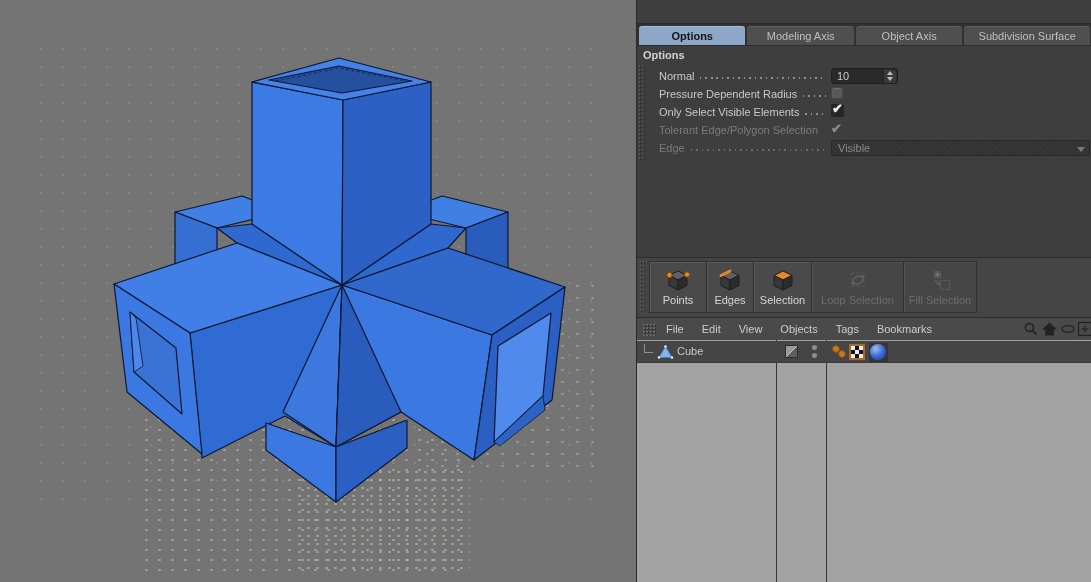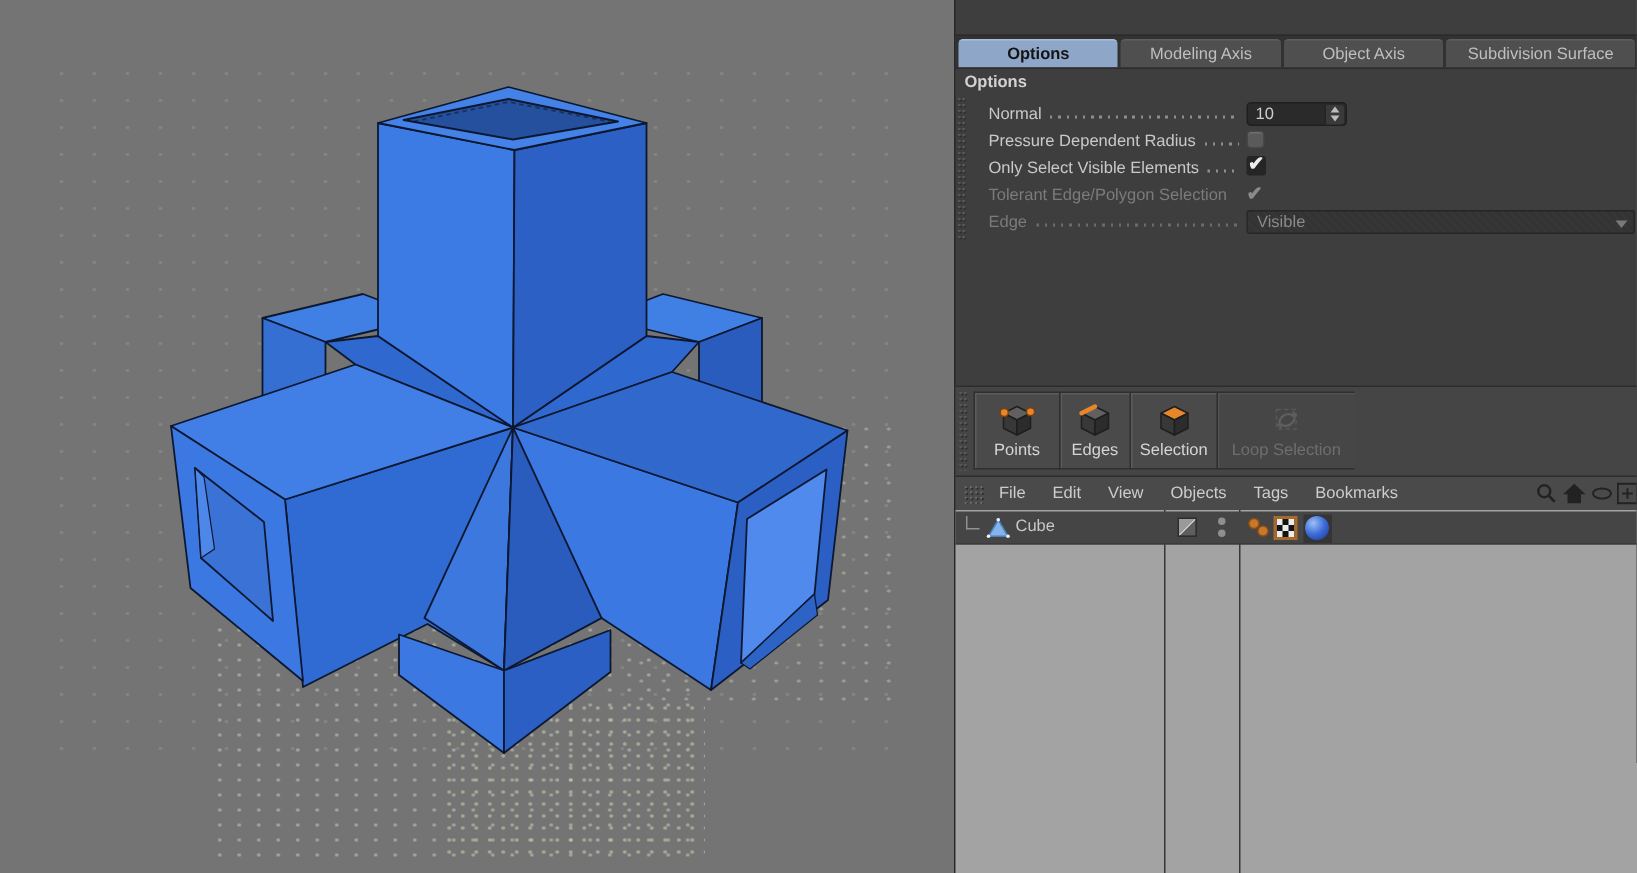--- a/index.html
+++ b/index.html
@@ -265,20 +265,33 @@
           <svg width="26" height="24" viewBox="0 0 26 24">
             <rect x="6" y="5" width="13" height="13" fill="none" stroke="#585858" stroke-dasharray="3,2"></rect>
             <path d="M8 15 a6 6 0 0 1 9 -6" fill="none" stroke="#5E5E5E" stroke-width="1.6"></path>
             <polygon points="17,6 20,9 16,10" fill="#5E5E5E"></polygon>
             <path d="M18 9 a6 6 0 0 1 -9 6" fill="none" stroke="#5E5E5E" stroke-width="1.6"></path>
             <polygon points="9,18 6,15 10,14" fill="#5E5E5E"></polygon>
           </svg>
         </div>
         <div class="tl">Loop Selection</div>
       </div>
+      <div class="tool-btn dis last" style="width:74px">
+        <div class="ic">
+          <svg width="26" height="24" viewBox="0 0 26 24">
+            <rect x="7" y="3" width="7" height="7" fill="#585858"></rect>
+            <line x1="10.5" y1="4.5" x2="10.5" y2="8.5" stroke="#7A7A7A"></line>
+            <line x1="8.5" y1="6.5" x2="12.5" y2="6.5" stroke="#7A7A7A"></line>
+            <line x1="8" y1="12" x2="13" y2="17" stroke="#5E5E5E" stroke-width="1.6"></line>
+            <polygon points="13,17 9,17 13,13" fill="#5E5E5E"></polygon>
+            <rect x="13.5" y="12.5" width="9" height="9" fill="none" stroke="#585858"></rect>
+          </svg>
+        </div>
+        <div class="tl">Fill Selection</div>
+      </div>
     </div>
 
     <div id="om-menubar">
       <div class="om-grip"></div>
       <span class="menu-item">File</span>
       <span class="menu-item">Edit</span>
       <span class="menu-item">View</span>
       <span class="menu-item">Objects</span>
       <span class="menu-item">Tags</span>
       <span class="menu-item">Bookmarks</span>

